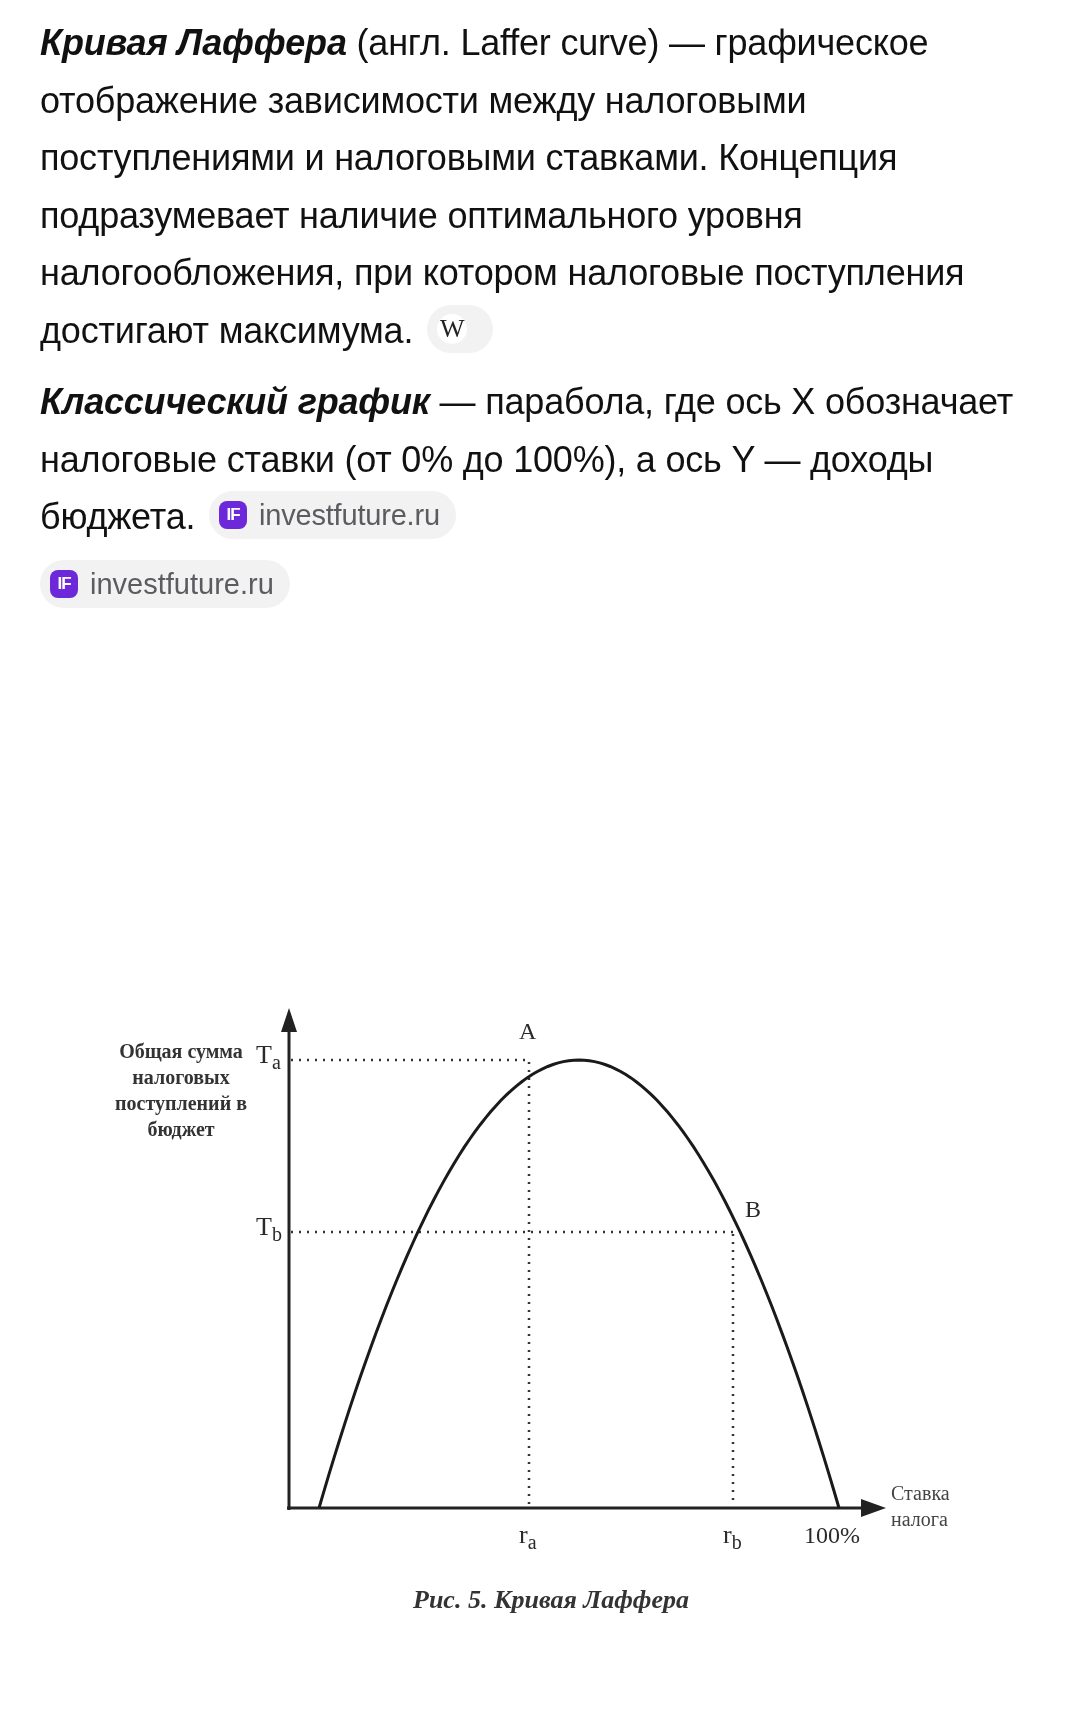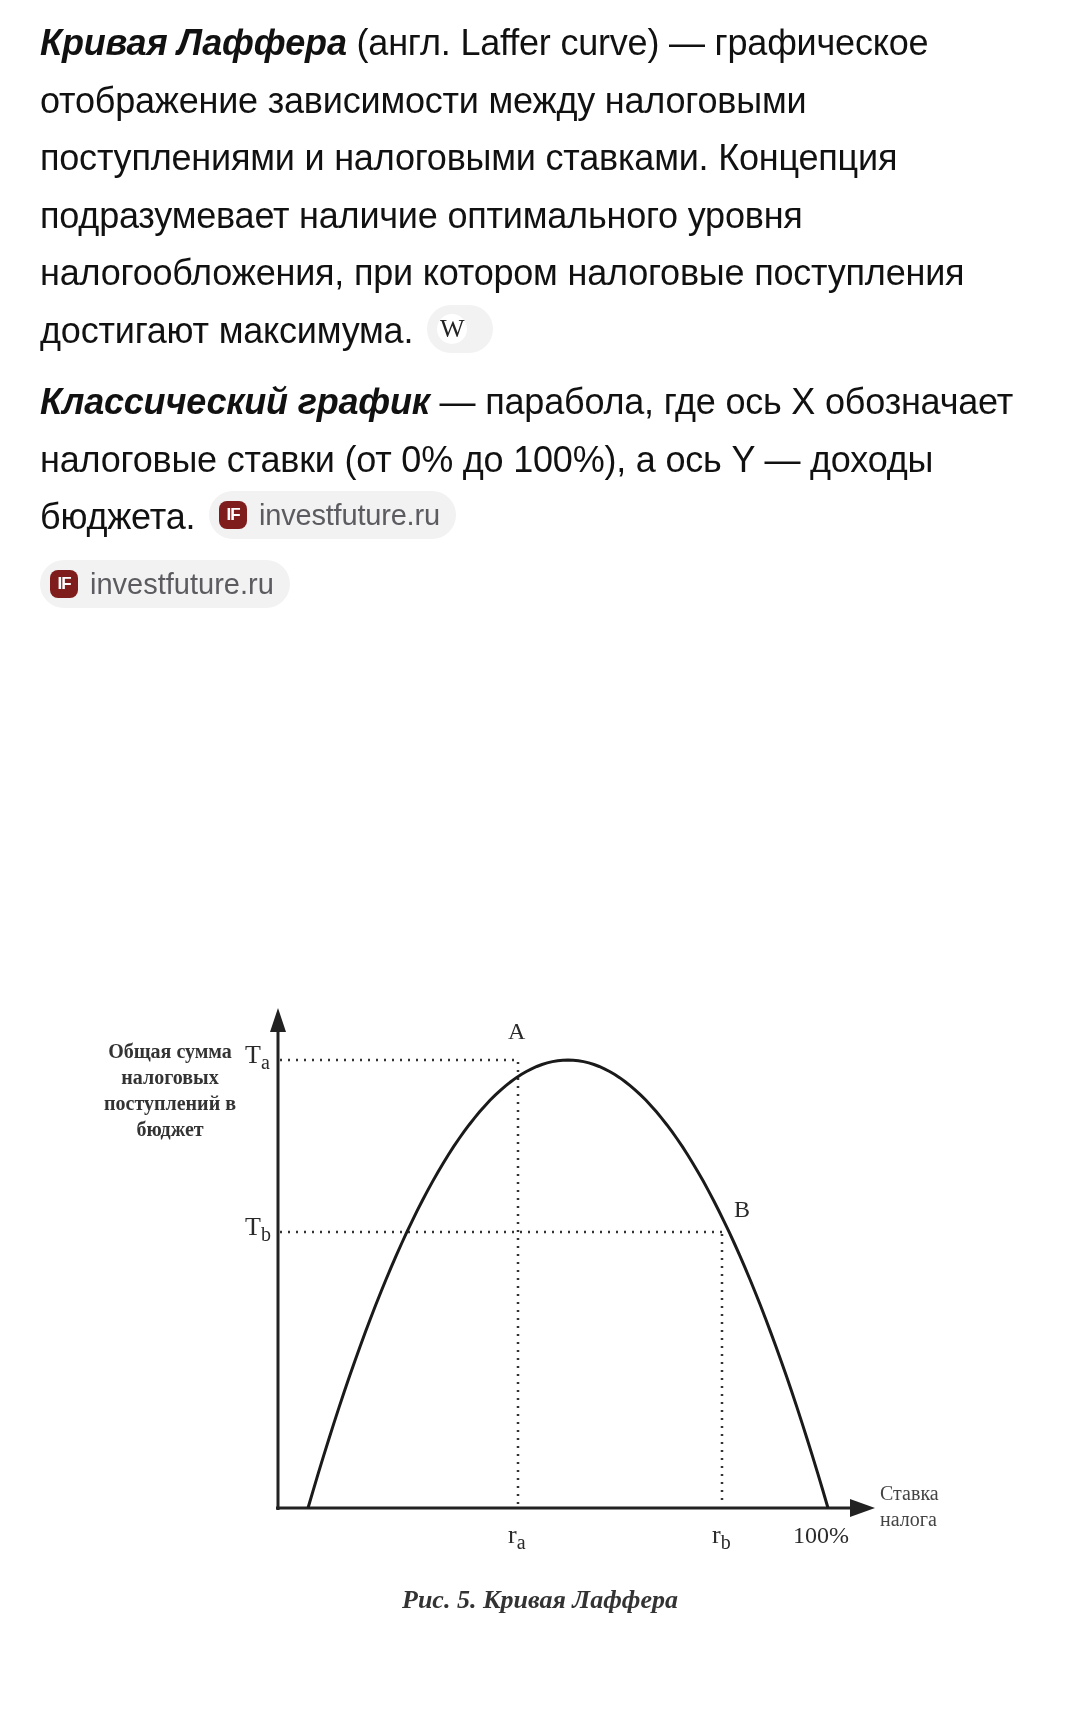--- a/index.html
+++ b/index.html
@@ -63,34 +63,34 @@
       font-size: 26px;
       color: #222;
       margin-right: 10px;
       background: #ffffff;
       border-radius: 50%;
     }
     .if-icon {
       width: 28px;
       height: 28px;
       border-radius: 8px;
-      background: #7f1d1d;
+      background: #6d28d9;
       color: #ffffff;
       font-family: "Liberation Sans", sans-serif;
       font-weight: 700;
       font-size: 17px;
       letter-spacing: -1px;
       display: inline-flex;
       align-items: center;
       justify-content: center;
       margin-right: 12px;
     }
     .figure {
       position: absolute;
-      left: 0;
+      left: 11px;
       top: 1000px;
       width: 1044px;
       height: 640px;
     }
     .figure svg {
       position: absolute;
       left: 0;
       top: 0;
     }
     .fig-text {

